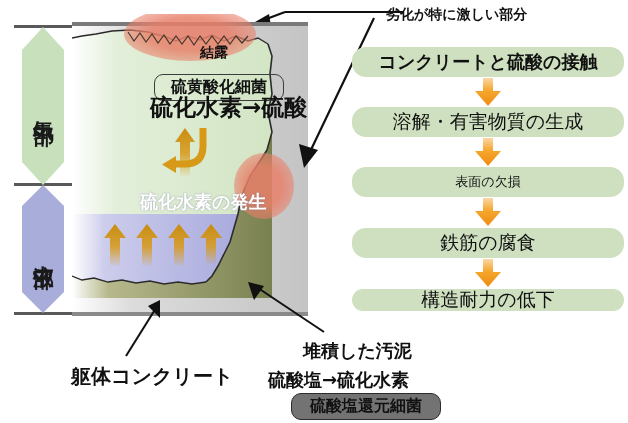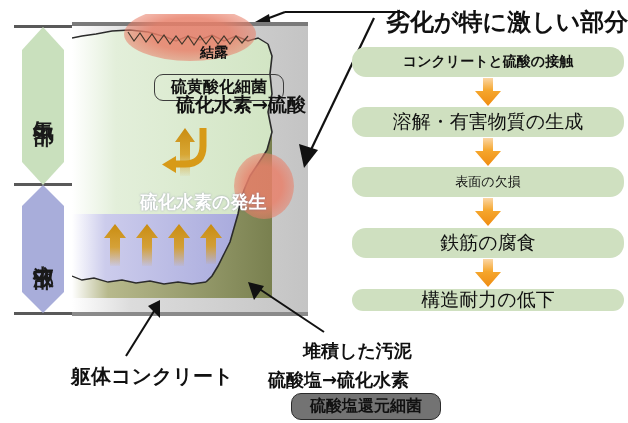--- a/index.html
+++ b/index.html
@@ -193,32 +193,32 @@
         <path d="M131,128 L126,128 L136,114 L146,128 L141,128 Z" fill="#d79a18" opacity="0"></path>
       </g>
     </svg>
 
     <span class="diag-text" style="left:128px;top:30px;font-size:14px;text-align:center;">結露</span>
 
     <div class="rounded-box" style="left:82px;top:48px;width:128px;height:25px;font-size:16px;margin-top:12px;">
       <span>硫黄酸化細菌</span>
     </div>
 
-    <span class="diag-text" style="left:78px;top:78px;font-size:19px;margin-left:26px;">硫化水素→硫酸</span>
+    <span class="diag-text" style="left:78px;top:78px;font-size:23px;">硫化水素→硫酸</span>
 
     <span class="diag-text" style="left:68px;top:176px;font-size:18px;color:#ffffff;
                  text-shadow:0 0 2px rgba(90,90,140,.55);">硫化水素の発生</span>
   </div>
 
   <svg class="leader" style="left:255px;top:8px;width:150px;height:14px;">
     <line x1="148" y1="4" x2="30" y2="4" stroke="#111" stroke-width="2.2"></line>
     <line x1="30" y1="4" x2="6" y2="13" stroke="#111" stroke-width="2.2"></line>
     <path d="M14,6 L0,14 L16,18 Z" fill="#111"></path>
   </svg>
-  <span class="callout" style="left:386px;top:6px;font-size:24px;">劣化が特に激しい部分</span>
+  <span class="callout" style="left:386px;top:6px;font-size:14px;">劣化が特に激しい部分</span>
 
   <svg class="leader" style="left:286px;top:16px;width:100px;height:155px;">
     <line x1="88" y1="2" x2="22" y2="140" stroke="#111" stroke-width="2.2"></line>
     <path d="M13,128 L18,152 L32,134 Z" fill="#111"></path>
   </svg>
 
   <svg class="leader" style="left:118px;top:300px;width:60px;height:60px;">
     <line x1="8" y1="56" x2="38" y2="8" stroke="#111" stroke-width="2"></line>
     <path d="M30,6 L42,0 L42,18 Z" fill="#111"></path>
   </svg>
@@ -228,21 +228,21 @@
     <line x1="86" y1="52" x2="20" y2="8" stroke="#111" stroke-width="2"></line>
     <path d="M10,2 L26,6 L16,20 Z" fill="#111"></path>
   </svg>
   <span class="callout" style="left:303px;top:339px;font-size:18px;">堆積した汚泥</span>
   <span class="callout" style="left:268px;top:368px;font-size:18px;">硫酸塩→硫化水素</span>
   <div class="callout-box" style="left:291px;top:393px;width:148px;height:25px;font-size:16px;">
     <span>硫酸塩還元細菌</span>
   </div>
 
   <div class="flow-box" style="left:352px;top:47px;width:272px;height:30px;
-              font-size:14px;font-weight:bold;">
+              font-size:18px;font-weight:bold;">
     <span>コンクリートと硫酸の接触</span>
   </div>
 
   <svg class="flow-arrow" style="left:474px;top:78px;width:28px;height:29px;">
     <defs>
       <linearGradient id="ar0" x1="0" y1="0" x2="0" y2="1">
         <stop offset="0%" stop-color="#fbd6a5"></stop>
         <stop offset="45%" stop-color="#f5a62c"></stop>
         <stop offset="100%" stop-color="#ef8c12"></stop>
       </linearGradient>

